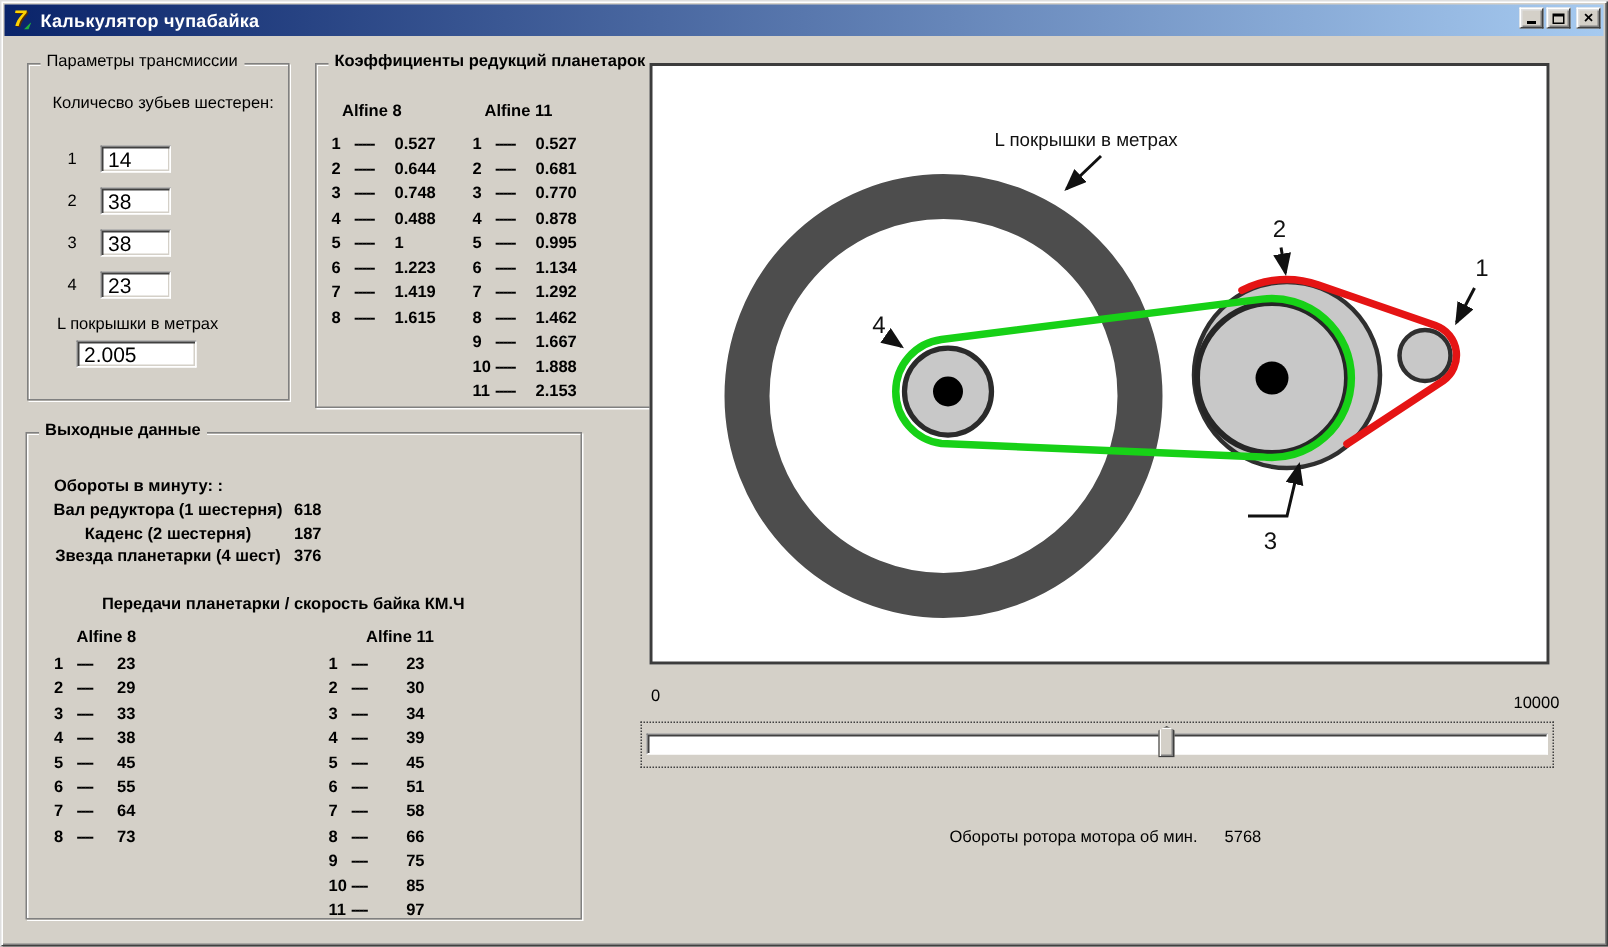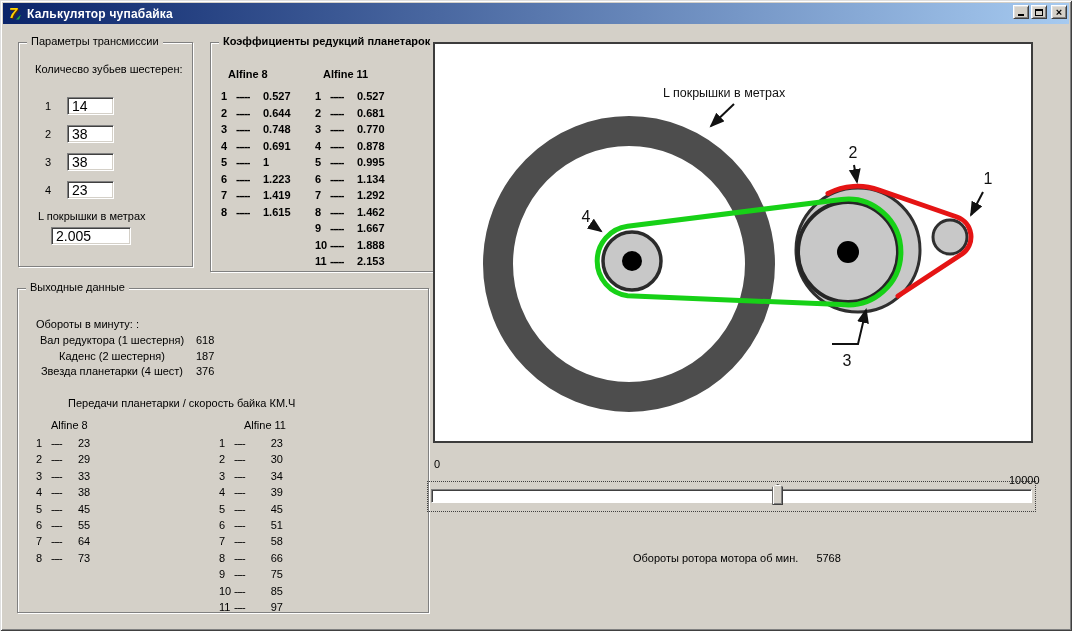--- a/index.html
+++ b/index.html
@@ -22,21 +22,21 @@
     display:flex;align-items:flex-end;justify-content:center;box-sizing:border-box;cursor:default;}
   .wbtn.close{margin-left:4px;}
   .g-min{width:6px;height:2px;background:#000;margin-bottom:2px;}
   .g-max{width:8px;height:7px;border:1px solid #000;border-top-width:2px;margin-bottom:2px;box-sizing:border-box;}
   .g-x{font-size:11px;font-weight:bold;line-height:11px;margin-bottom:0px;}
   
   .groupbox{position:absolute;border:1px solid #808080;box-shadow:1px 1px 0 #fff, inset 1px 1px 0 #fff;box-sizing:border-box;padding-left:36px;}
   .gb-caption{position:absolute;top:-8px;left:8px;background:#d4d0c8;padding:0 4px;white-space:nowrap;}
   .gb-trans{left:18px;top:42px;width:175px;height:225px;}
   .gb-coeff{left:210px;top:42px;width:234px;height:230px;font-weight:bold;}
-  .gb-out{left:17px;top:288px;width:412px;height:325px;}
+  .gb-out{left:17px;top:288px;width:371px;height:325px;font-weight:bold;}
   .lbl{position:absolute;white-space:nowrap;}
   
   .teeth-label{position:absolute;left:16px;top:20px;white-space:nowrap;}
   .gear-rows{position:absolute;left:26px;top:53px;}
   .gear-row{display:flex;align-items:center;height:19px;margin-bottom:9px;}
   .gear-num{width:10px;margin-right:12px;text-align:left;}
   .edit{background:#fff;border:1px solid;border-color:#808080 #fff #fff #808080;
     box-shadow:inset 1px 1px 0 #404040, inset -1px -1px 0 #d4d0c8;
     font-family:"Liberation Sans",sans-serif;font-size:14px;padding:0 0 0 4px;box-sizing:border-box;
     width:47px;height:18px;outline:none;}
@@ -65,21 +65,21 @@
   .gb-out .datacol{top:146px;}
   .gb-out .ocol1{left:18px;}
   .gb-out .ocol2{left:201px;}
   .gb-out .drow{height:16.4px;line-height:16.4px;}
   .gb-out .ocol2 .dv{width:22px;text-align:right;}
   
   .diagram{position:absolute;left:433px;top:42px;width:600px;height:401px;background:#fff;
     border:2px solid #3c3c3c;box-sizing:border-box;}
   
   .slider-min{position:absolute;left:434px;top:458px;}
-  .slider-max{position:absolute;left:1009px;top:474px;}
+  .slider-max{position:absolute;left:1009px;top:463px;}
   .slider-focus{position:absolute;left:427px;top:481px;width:609px;height:31px;
     border:1px dotted #404040;box-sizing:border-box;}
   .slider-channel{position:absolute;left:3px;top:7px;width:601px;height:14px;background:#fff;
     border:1px solid;border-color:#808080 #fff #fff #808080;
     box-shadow:inset 1px 1px 0 #404040;box-sizing:border-box;}
   .slider-thumb{position:absolute;top:2px;width:11px;height:21px;background:#d4d0c8;
     border:1px solid #404040;box-sizing:border-box;
     box-shadow:inset 1px 1px 0 #fff, inset -1px -1px 0 #808080;
     clip-path:polygon(0 3px,50% 0,100% 3px,100% 100%,0 100%);}
   .motor-row{position:absolute;left:633px;top:552px;display:flex;white-space:nowrap;}
@@ -158,21 +158,21 @@
 
         <div class="drow">
           <span class="dn">3</span>
           <span class="ds">-----</span>
           <span class="dv">0.748</span>
         </div>
 
         <div class="drow">
           <span class="dn">4</span>
           <span class="ds">-----</span>
-          <span class="dv">0.691</span>
+          <span class="dv">0.488</span>
         </div>
 
         <div class="drow">
           <span class="dn">5</span>
           <span class="ds">-----</span>
           <span class="dv">1</span>
         </div>
 
         <div class="drow">
           <span class="dn">6</span>

